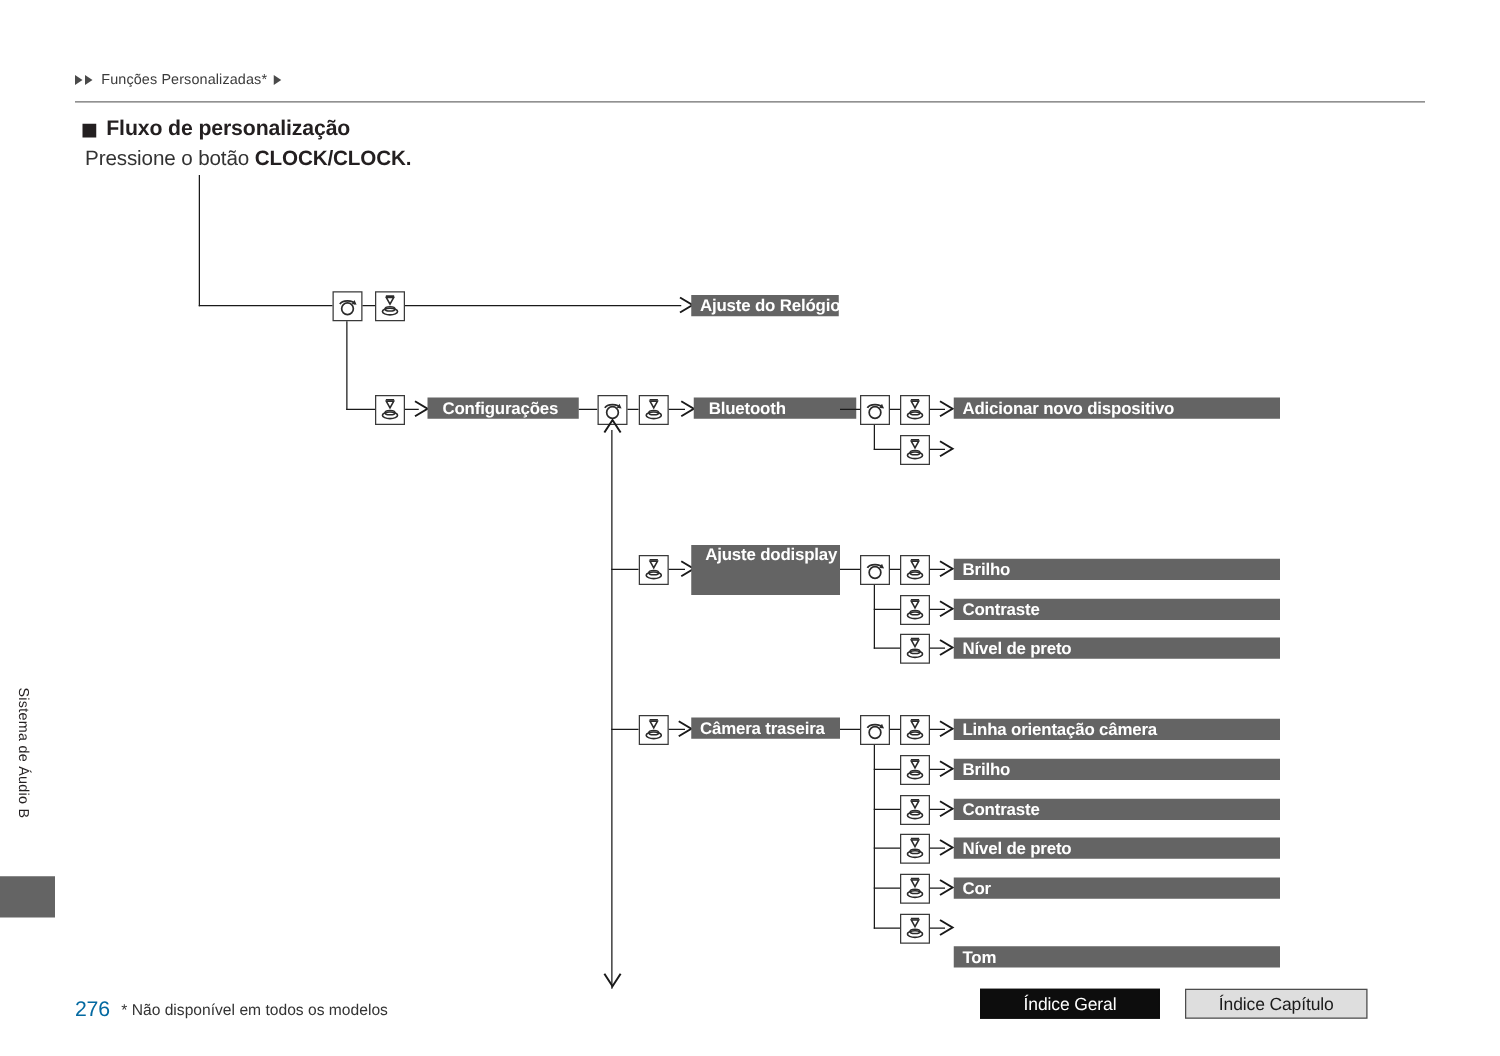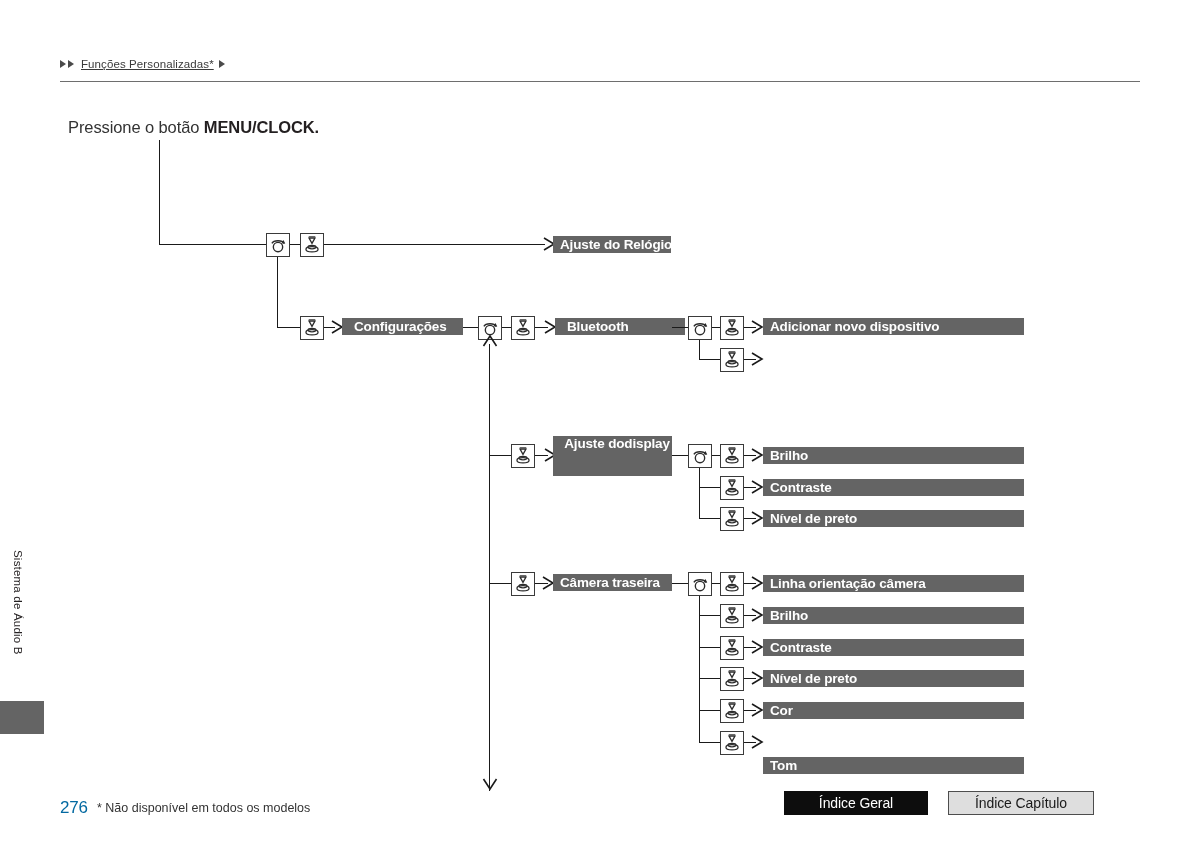--- a/index.html
+++ b/index.html
@@ -14,21 +14,21 @@
   .breadcrumb{
     position:absolute;left:60px;top:58px;
     font-size:11px;color:#3a3a3a;display:flex;align-items:center;gap:2px;
     letter-spacing:.1px;white-space:nowrap;
   }
   .tri{
     width:0;height:0;border-left:6px solid #4a4a4a;
     border-top:4.5px solid transparent;border-bottom:4.5px solid transparent;
     display:inline-block;
   }
-  .bc-text{margin-left:5px;margin-right:3px;font-size:11.5px;text-decoration:underline;}
+  .bc-text{margin-left:5px;margin-right:3px;font-size:11.5px;}
 
   .rule{position:absolute;left:60px;top:81px;width:1080px;height:1px;background:#6e6e6e;}
 
   
   .sec-head{
     position:absolute;left:66px;top:93px;display:flex;align-items:center;gap:8px;
   }
   .sq{width:11px;height:11px;background:#231f20;display:inline-block;margin-top:2px;}
   .sec-head-text{font-size:17px;font-weight:bold;letter-spacing:-.1px;}
   .sub-line{
@@ -95,22 +95,26 @@
 <div class="page">
 
   <div class="breadcrumb">
     <span class="tri"></span>
     <span class="tri"></span>
     <span class="bc-text">Funções Personalizadas*</span>
     <span class="tri"></span>
   </div>
   <div class="rule"></div>
 
+  <div class="sec-head">
+    <span class="sq"></span>
+    <span class="sec-head-text">Fluxo de personalização</span>
+  </div>
   <div class="sub-line">
-    <span>Pressione o botão </span><b>MENU/CLOCK.</b>
+    <span>Pressione o botão </span><b>CLOCK/CLOCK.</b>
   </div>
 
   <div class="side-label">Sistema de Áudio B</div>
   <div class="side-tab"></div>
 
   <div class="fc">
 
     <div class="ln lnv" style="left:159px;top:140px;height:105px;"></div>
     <div class="ln lnh" style="left:159px;top:244px;width:108px;"></div>
 

